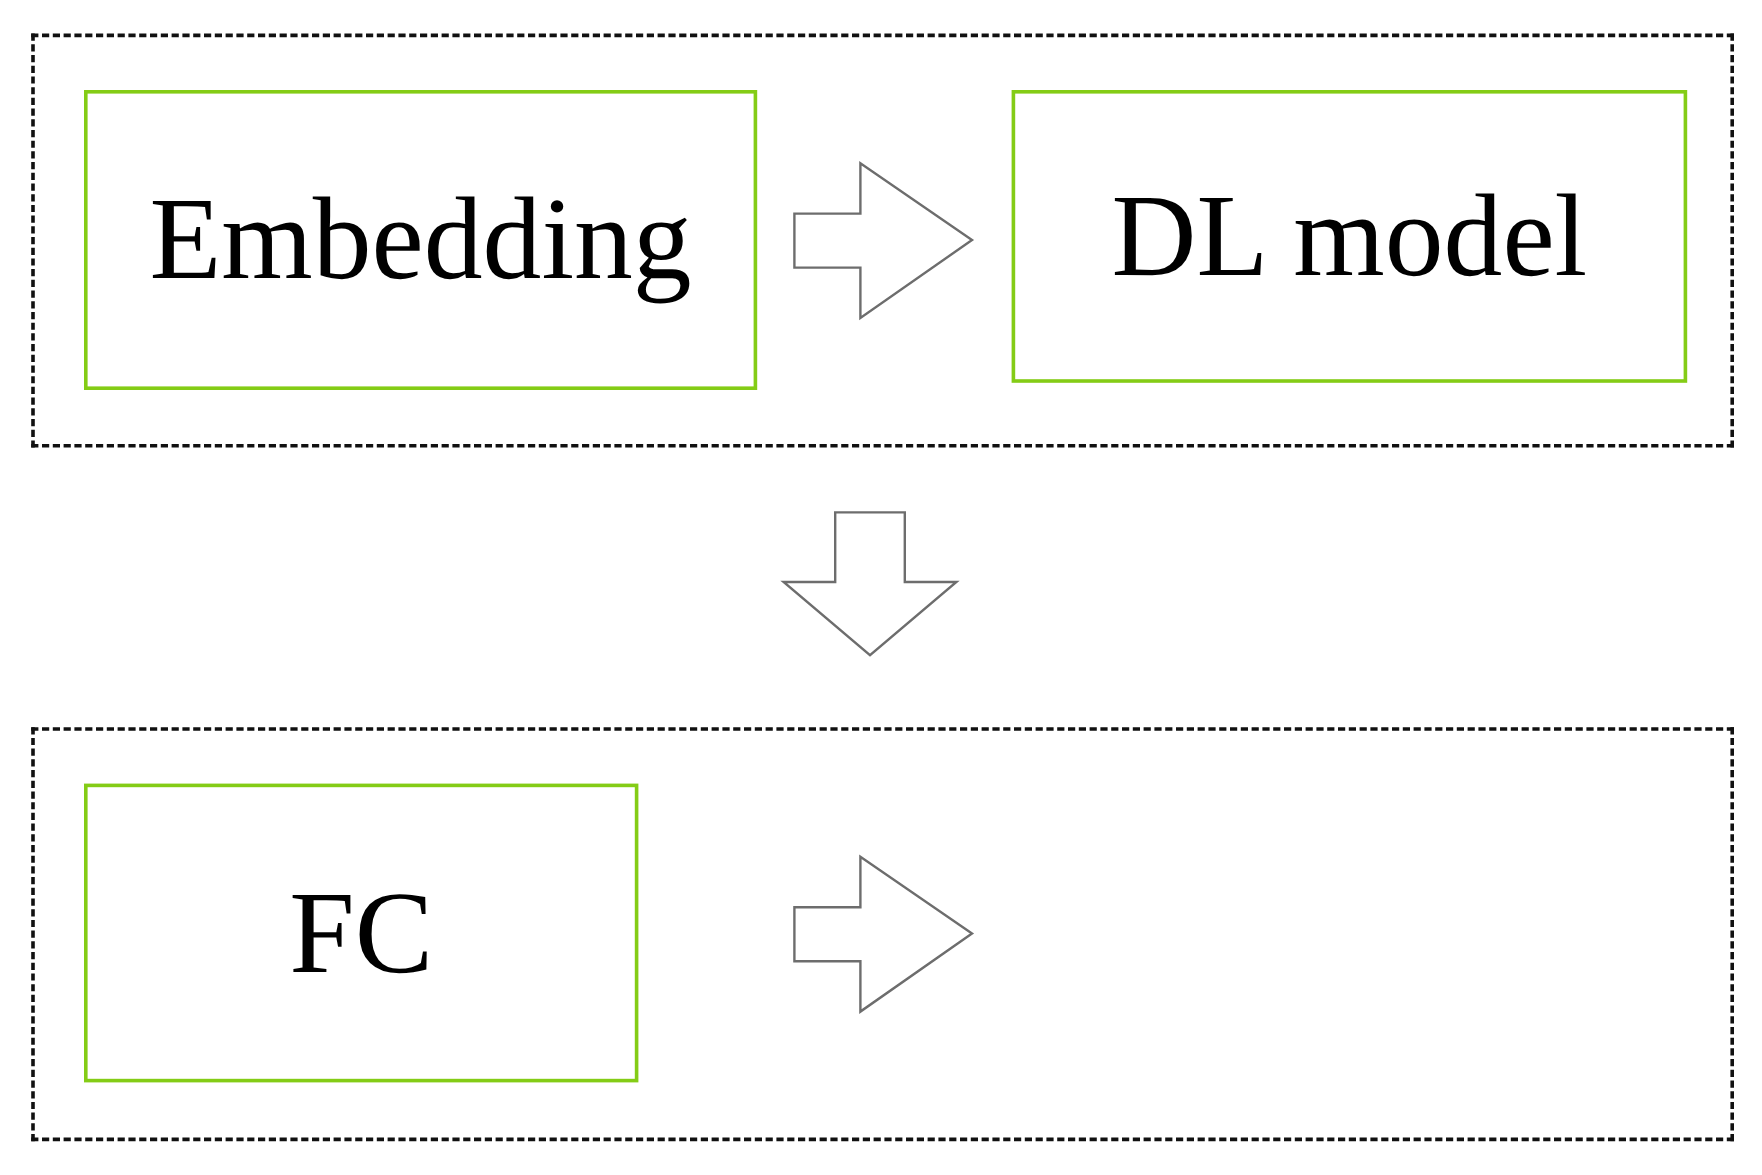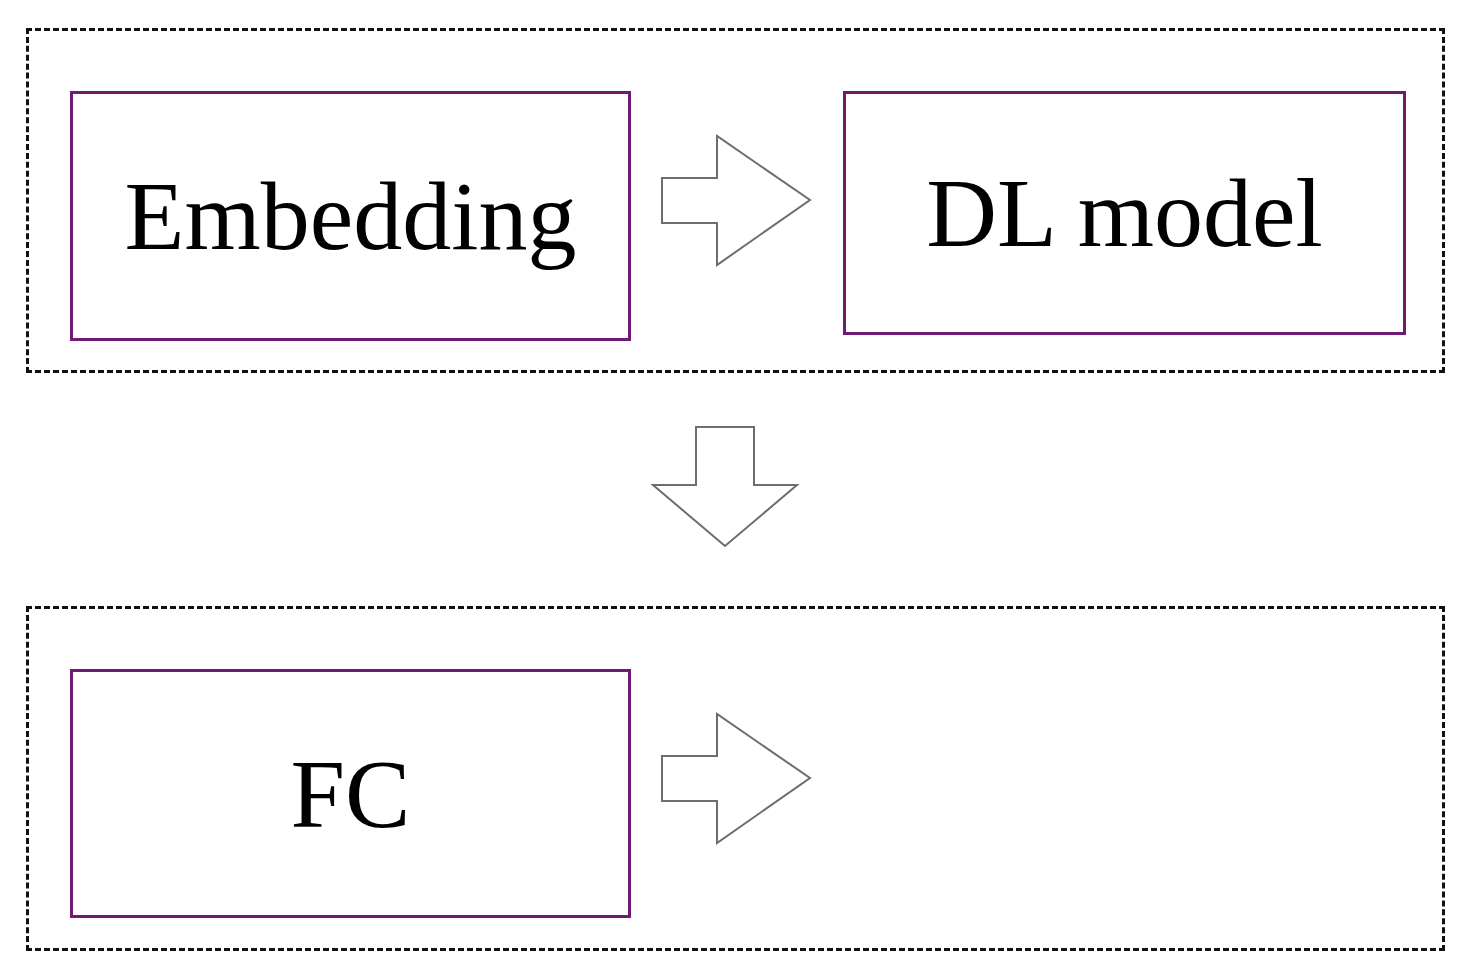--- a/index.html
+++ b/index.html
@@ -35,26 +35,25 @@
     left: 26px;
     top: 606px;
     width: 1419px;
     height: 345px;
   }
 
   
   .node-box {
     position: absolute;
     box-sizing: border-box;
-    border: 3px solid #701a75;
+    border: 3px solid #84cc16;
     background: #ffffff;
     display: flex;
     align-items: center;
     justify-content: center;
-    margin-top: 16px;
   }
   .node-label {
     font-family: "Liberation Serif", "DejaVu Serif", serif;
     font-size: 98px;
     font-weight: 400;
     line-height: 1;
     color: #000000;
     letter-spacing: 0px;
     white-space: nowrap;
   }
@@ -67,21 +66,21 @@
   }
   #node-dl-model {
     left: 843px;
     top: 75px;
     width: 563px;
     height: 244px;
   }
   #node-fc {
     left: 70px;
     top: 653px;
-    width: 561px;
+    width: 462px;
     height: 249px;
   }
   #node-sigmoid {
     left: 843px;
     top: 651px;
     width: 563px;
     height: 250px;
   }
 
   

